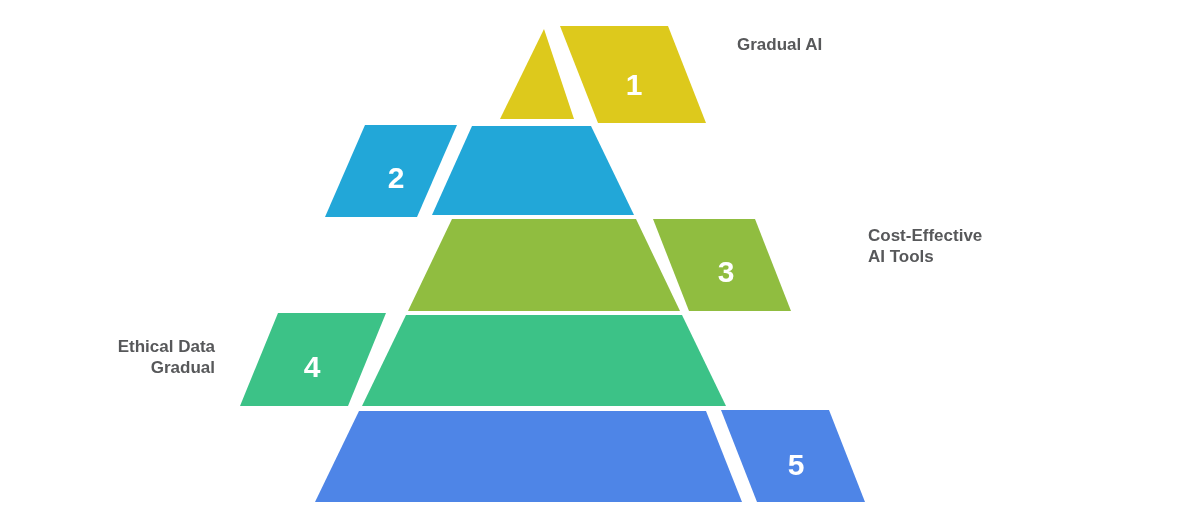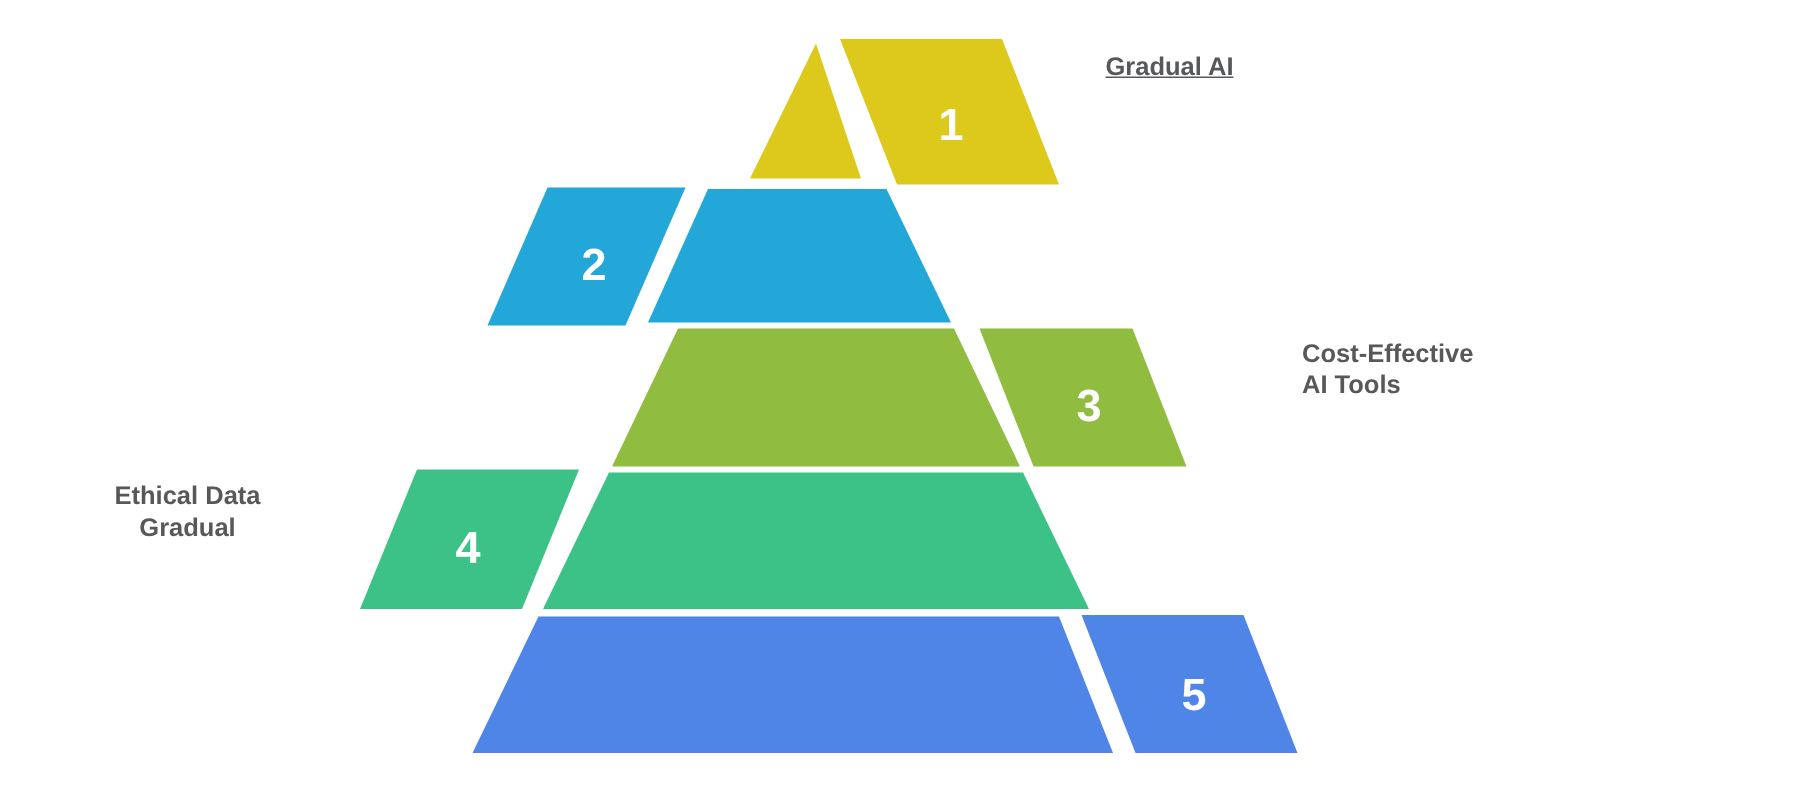--- a/index.html
+++ b/index.html
@@ -58,31 +58,31 @@
 
     <polygon points="406,315 682,315 726,406 362,406" fill="#3cc287"></polygon>
     <polygon points="278,313 386,313 348,406 240,406" fill="#3cc287"></polygon>
     <text class="tag-number" x="312" y="366" text-anchor="middle" dominant-baseline="central" fill="#ffffff">4</text>
 
     <polygon points="359,411 706,411 742,502 315,502" fill="#4e85e7"></polygon>
     <polygon points="721,410 829,410 865,502 757,502" fill="#4e85e7"></polygon>
     <text class="tag-number" x="796" y="464" text-anchor="middle" dominant-baseline="central" fill="#ffffff">5</text>
   </svg>
 
-  <div class="level-label align-left" style="left:737px; top:34px;text-decoration:underline;">
+  <div class="level-label align-left" style="left:737px; top:34px;">
     <div>Gradual AI</div>
   </div>
 
   <div class="level-label align-right" style="left:117px; top:131px; width:180px;">
   </div>
 
   <div class="level-label align-left" style="left:868px; top:225px;">
     <div>Cost-Effective</div>
     <div>AI Tools</div>
   </div>
 
-  <div class="level-label align-right" style="left:35px; top:320px; width:180px;text-align:center;">
+  <div class="level-label align-right" style="left:35px; top:336px; width:180px;">
     <div>Ethical Data</div>
     <div>Gradual</div>
   </div>
 
 
 </div>
 
 </body></html>

